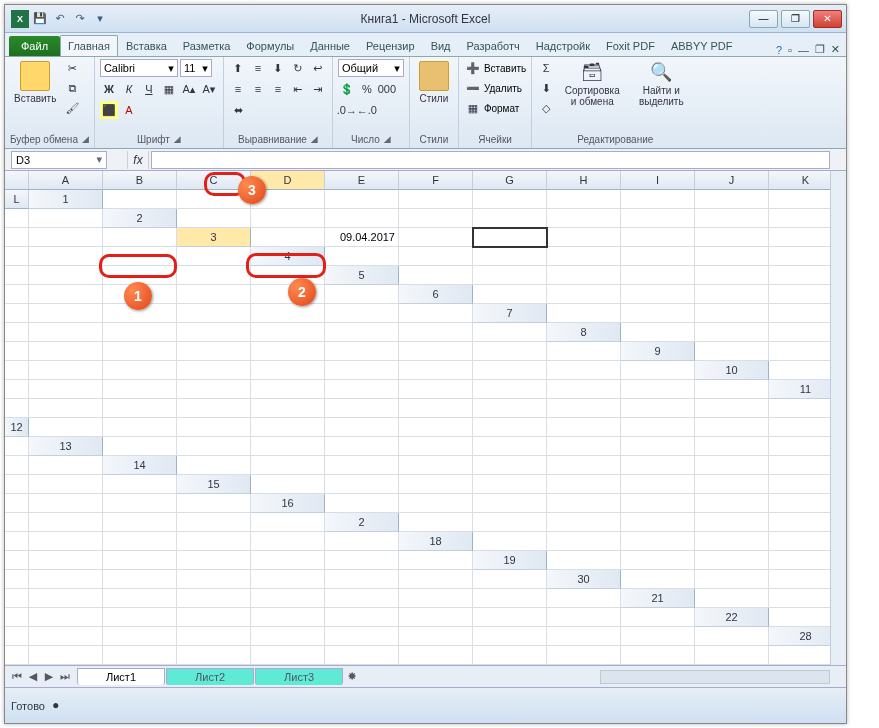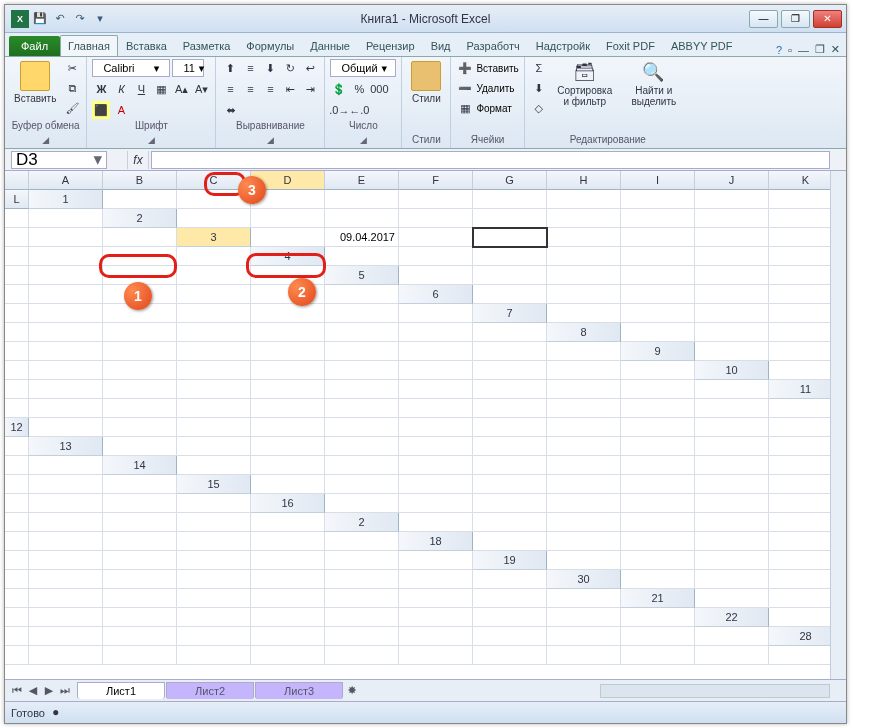--- a/index.html
+++ b/index.html
@@ -16,52 +16,52 @@
 
 .tabs-row { height: 24px; background: #e6eef7; display: flex; align-items: flex-end; border-bottom: 1px solid #8aa; }
 .file-tab { background: linear-gradient(#2a8a2a,#1f6f1f); color: #fff; padding: 4px 12px; font-size: 11px; border-radius: 2px 2px 0 0; margin-left: 4px; cursor: pointer; }
 .r-tab { padding: 4px 7px; font-size: 11px; color: #355; cursor: pointer; border: 1px solid transparent; border-bottom: none; }
 .r-tab.active { background: #f2f6fb; border-color: #8aa; border-radius: 2px 2px 0 0; }
 .tabs-right { margin-left: auto; display: flex; gap: 6px; padding-right: 6px; align-items: center; color: #355; font-size: 11px; }
 
 .ribbon { height: 92px; background: linear-gradient(#f2f6fb,#dde8f3); border-bottom: 1px solid #8aa; display: flex; }
 .r-group { border-right: 1px solid #c0d0e0; display: flex; flex-direction: column; padding: 2px 5px; }
 .r-group-body { flex: 1; display: flex; align-items: flex-start; gap: 3px; }
-.r-group-label { font-size: 10px; color: #556; text-align: center; padding-bottom: 1px; display: flex; justify-content: center; gap: 4px; flex-direction: column; }
+.r-group-label { font-size: 10px; color: #556; text-align: center; padding-bottom: 1px; display: flex; justify-content: center; gap: 4px; }
 .big-btn { display: flex; flex-direction: column; align-items: center; gap: 2px; padding: 2px 4px; cursor: pointer; font-size: 10px; color: #334; }
 .big-ico { width: 30px; height: 30px; background: #ffd76a; border: 1px solid #c9a030; border-radius: 2px; }
 .col { display: flex; flex-direction: column; gap: 2px; }
 .row { display: flex; gap: 2px; align-items: center; }
 .mini { width: 18px; height: 18px; display: flex; align-items: center; justify-content: center; font-size: 11px; color: #334; cursor: pointer; border: 1px solid transparent; }
-.combo { height: 18px; border: 1px solid #aac; background: #fff; font-size: 11px; padding: 0 10px; display: flex; align-items: center; justify-content: space-between; gap: 4px; }
+.combo { height: 18px; border: 1px solid #aac; background: #fff; font-size: 11px; padding: 0 3px; display: flex; align-items: center; justify-content: space-between; gap: 4px; }
 .launcher { font-size: 9px; color: #667; cursor: pointer; }
 
 .formula-bar { height: 22px; border-bottom: 1px solid #aac; display: flex; align-items: center; background: #eef2f7; position: relative; }
-.name-box { width: 96px; height: 18px; border: 1px solid #aac; background: #fff; margin-left: 6px; font-size: 17px; padding: 0 4px; display: flex; align-items: center; justify-content: space-between; }
+.name-box { width: 96px; height: 18px; border: 1px solid #aac; background: #fff; margin-left: 6px; font-size: 11px; padding: 0 4px; display: flex; align-items: center; justify-content: space-between; }
 .fx-btn { width: 22px; height: 18px; display: flex; align-items: center; justify-content: center; font-style: italic; font-size: 12px; color: #334; cursor: pointer; margin-left: 20px; border-left: 1px solid #ccd; border-right: 1px solid #ccd; }
 .formula-input { flex: 1; height: 18px; border: 1px solid #aac; background: #fff; margin: 0 16px 0 2px; }
 
 .grid-area { flex: 1; display: flex; overflow: hidden; position: relative; }
 .grid { display: grid; grid-template-columns: 24px repeat(11, 74px); grid-auto-rows: 19px; font-size: 11px; }
 .hcell { background: linear-gradient(#f4f7fb,#e0e8f2); border-right: 1px solid #c3cfdd; border-bottom: 1px solid #9fb3c8; text-align: center; color: #334; display: flex; align-items: center; justify-content: center; }
 .hcell.sel { background: #ffe9a8; }
 .rcell { background: linear-gradient(90deg,#f4f7fb,#e0e8f2); border-bottom: 1px solid #c3cfdd; border-right: 1px solid #9fb3c8; text-align: center; color: #334; display: flex; align-items: center; justify-content: center; }
 .rcell.sel { background: #ffe9a8; }
 .cell { border-right: 1px solid #d7dee7; border-bottom: 1px solid #d7dee7; padding: 0 3px; display: flex; align-items: center; justify-content: flex-end; position: relative; background: #fff; }
 .cell.active { outline: 2px solid #333; outline-offset: -1px; z-index: 2; }
 .scroll-v { position: absolute; right: 0; top: 0; bottom: 0; width: 16px; background: #e8eef5; border-left: 1px solid #c0cddc; }
 
 .sheet-tabs { height: 22px; background: #e8eef5; border-top: 1px solid #aac; display: flex; align-items: center; font-size: 11px; }
 .nav-arrows { display: flex; padding: 0 4px; gap: 0; }
 .nav-arrow { width: 16px; height: 16px; display: flex; align-items: center; justify-content: center; color: #556; cursor: pointer; }
 .stab { padding: 2px 28px; background: #fff; border: 1px solid #aac; border-bottom: none; border-radius: 0 0 3px 3px; margin-right: 1px; cursor: pointer; }
-.stab.inactive { background: #c4b5fd; color: #556; }
+.stab.inactive { background: #5eead4; color: #556; }
 .hscroll { flex: 0 0 230px; height: 14px; background: #dce5ef; margin-left: auto; margin-right: 16px; border: 1px solid #bcc; position: relative; }
 
-.status-bar { height: 22px; background: linear-gradient(#e6eef7,#cfe0f2); border-top: 1px solid #aac; display: flex; align-items: center; font-size: 11px; color: #334; padding: 0 6px; gap: 8px; }
+.status-bar { height: 36px; background: linear-gradient(#e6eef7,#cfe0f2); border-top: 1px solid #aac; display: flex; align-items: center; font-size: 11px; color: #334; padding: 0 6px; gap: 8px; }
 .status-right { margin-left: auto; display: flex; align-items: center; gap: 6px; }
 .view-btn { width: 18px; height: 16px; border: 1px solid #aac; background: #f4f8fc; cursor: pointer; }
 .zoom-slider { width: 100px; height: 4px; background: #bcd; position: relative; }
 .zoom-thumb { position: absolute; left: 48px; top: -4px; width: 7px; height: 12px; background: #eef; border: 1px solid #89a; }
 
 .callout { position: absolute; border: 3px solid #e22018; border-radius: 10px; pointer-events: none; z-index: 50; }
 .badge { position: absolute; width: 28px; height: 28px; border-radius: 50%; background: radial-gradient(circle at 30% 30%, #ff8a50, #e0461b); color: #fff; font-weight: bold; display: flex; align-items: center; justify-content: center; font-size: 14px; box-shadow: 1px 1px 3px rgba(0,0,0,.4); z-index: 51; }
 </style>
 </head>
 <body>
@@ -238,21 +238,21 @@
 
     <div class="r-group" style="border-right:none;">
       <div class="r-group-body">
         <div class="col" style="gap:2px;">
           <div class="mini">Σ</div>
           <div class="mini">⬇</div>
           <div class="mini">◇</div>
         </div>
         <div class="big-btn">
           <div style="font-size:18px;">🗃</div>
-          <span style="text-align:center;max-width:60px;">Сортировка и фильтр</span>
+          <span style="text-align:center;max-width:60px;">Сортировка и обмена</span>
         </div>
         <div class="big-btn">
           <div style="font-size:18px;">🔍</div>
           <span style="text-align:center;max-width:56px;">Найти и выделить</span>
         </div>
       </div>
       <div class="r-group-label">
           <span>Редактирование</span>
         </div>
     </div>

